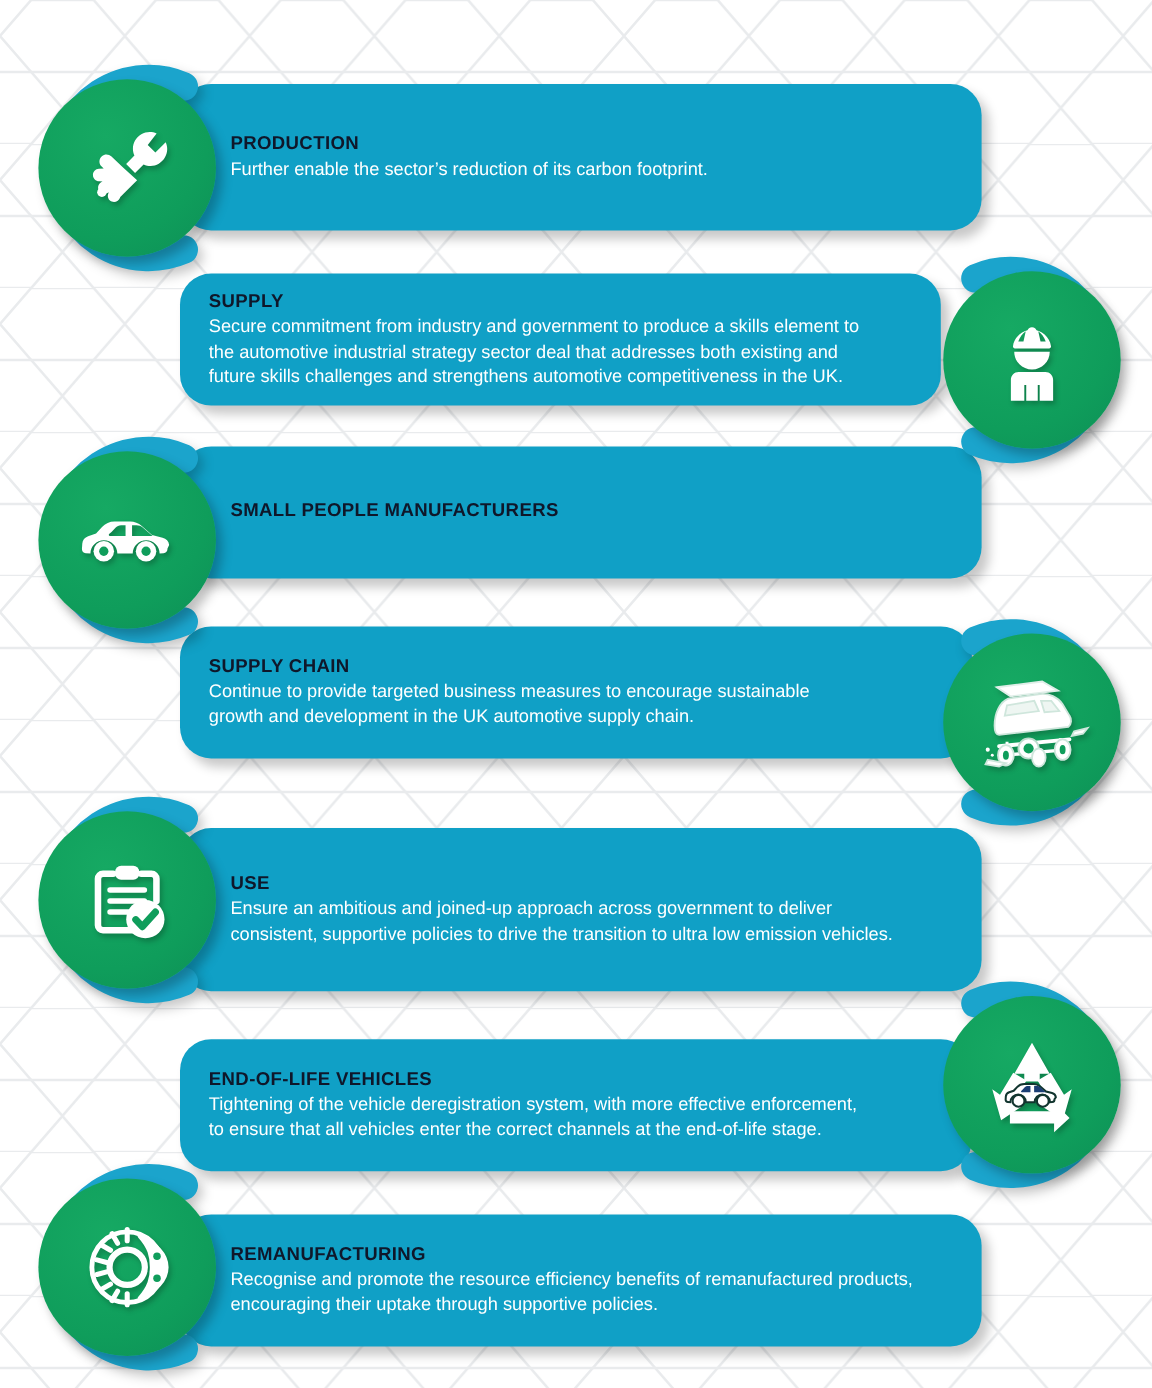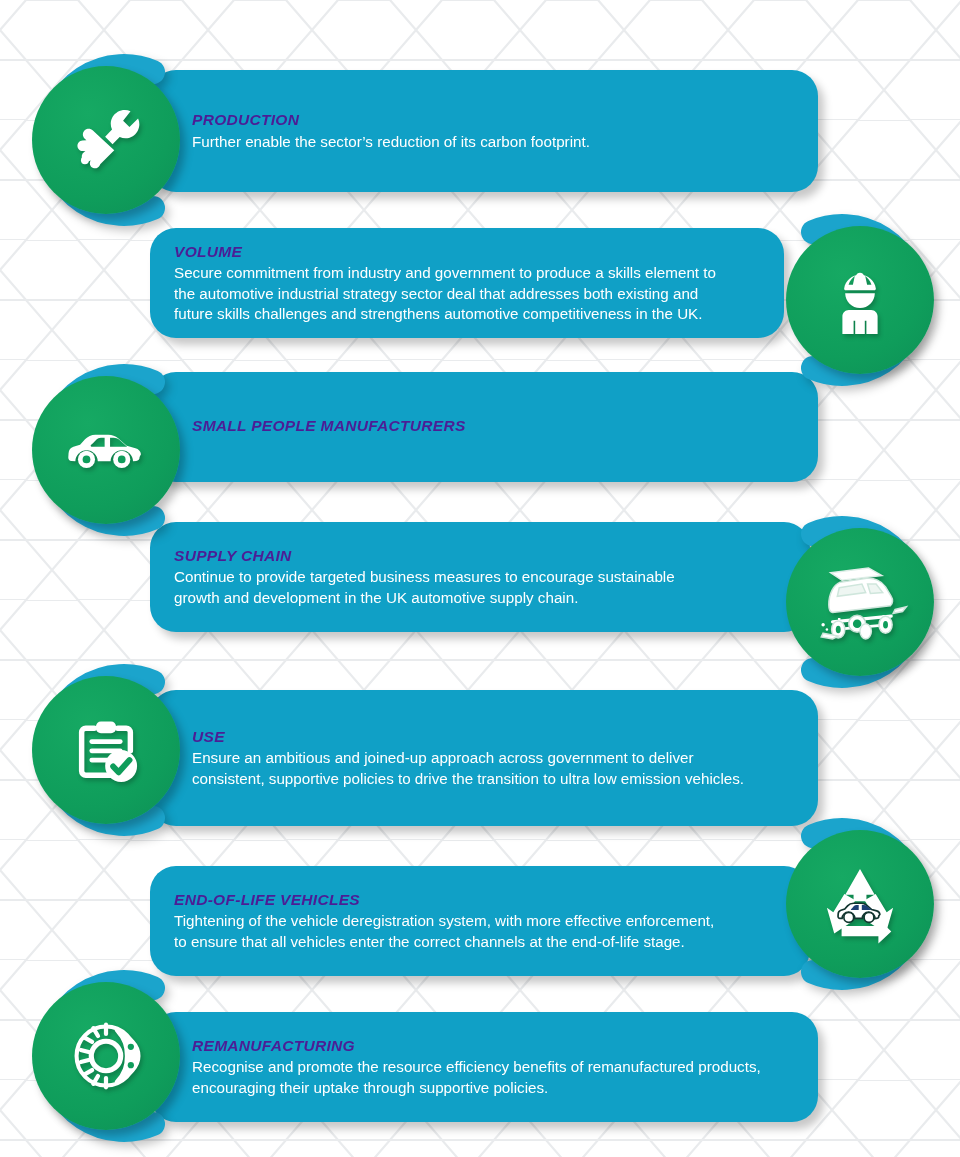--- a/index.html
+++ b/index.html
@@ -48,27 +48,26 @@
     box-shadow: 6px 7px 9px rgba(0,0,0,0.22);
     display: flex;
     flex-direction: column;
     justify-content: center;
   }
   .card-inner {
     padding: 0 26px 0 0;
   }
 
   .card-title {
-    color: #4c1d95;
+    color: #0f172a;
     font-weight: bold;
     font-size: 15.5px;
     letter-spacing: 0.3px;
     line-height: 1.25;
     margin-bottom: 2px;
-    font-style: italic;
   }
   .card-body {
     color: #ffffff;
     font-size: 15.2px;
     line-height: 1.33;
     white-space: pre-line;
   }
   .card-body + .card-body { margin-top: 13px; }
 
   
@@ -202,21 +201,21 @@
         <svg width="80" height="80" viewBox="0 0 100 100" fill="#ffffff">
           <path d="M50 16c-2.4 0-4.4 1.6-4.9 3.8l-2.4 11h14.6l-2.4-11C54.4 17.6 52.4 16 50 16z"></path>
           <path d="M50 18.5c-10 0-18.4 7.4-19.8 17.1-.2 1.2.8 2.3 2 2.3h35.6c1.2 0 2.2-1.1 2-2.3C68.4 25.9 60 18.5 50 18.5zm-6.5 1.6-2.4 10.7h-5.4c1.6-4.9 4.9-8.8 7.8-10.7zm13 0c2.9 1.9 6.2 5.8 7.8 10.7h-5.4z"></path>
           <path d="M31.5 41.5h37c0 10.2-8.3 18.5-18.5 18.5S31.5 51.7 31.5 41.5z"></path>
           <path d="M36 62.5c-4.4 0-8 3.6-8 8v22h14V76h2v16.5h12V76h2v16.5h14v-22c0-4.4-3.6-8-8-8z"></path>
         </svg>
       </div>
     </div>
     <article class="card">
       <div class="card-inner">
-        <h2 class="card-title">VOLUME</h2>
+        <h2 class="card-title">SUPPLY</h2>
         <p class="card-body">Secure commitment from industry and government to produce a skills element to
 the automotive industrial strategy sector deal that addresses both existing and
 future skills challenges and strengthens automotive competitiveness in the UK.</p>
       </div>
     </article>
   </section>
 
   <section class="row left" id="row-svm">
     <div class="badge">
       <svg class="ring-svg" viewBox="0 0 188 188">

